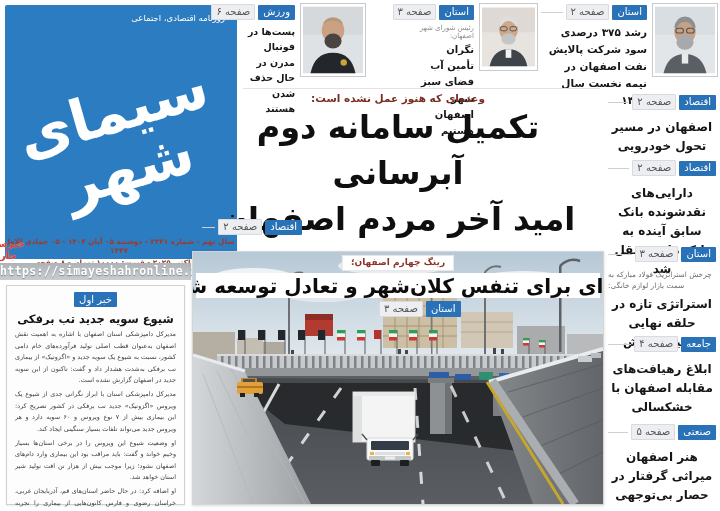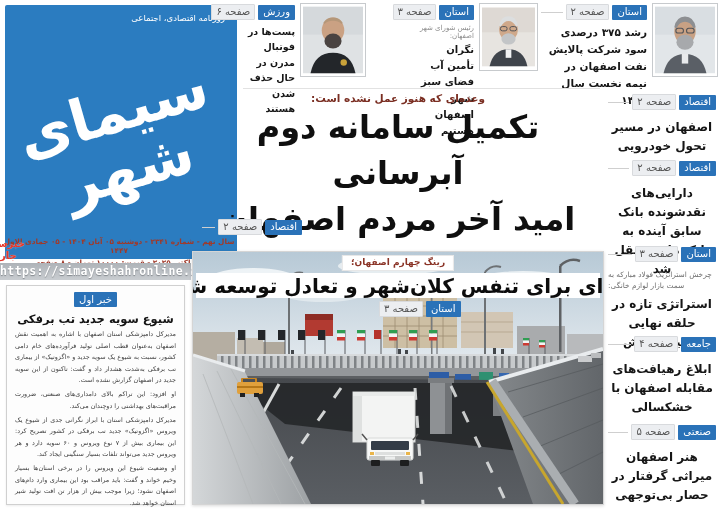--- a/index.html
+++ b/index.html
@@ -389,21 +389,20 @@
 
   </div>
 
   <div class="fbox">
     <div class="fbadge-row">
       <span class="tag">خبر اول</span>
     </div>
     <div class="ftitle">شیوع سویه جدید تب برفکی</div>
     <div class="fbody">
       <p>مدیرکل دامپزشکی استان اصفهان با اشاره به اهمیت نقش اصفهان به‌عنوان قطب اصلی تولید فرآورده‌های خام دامی کشور، نسبت به شیوع یک سویه جدید و «اگزوتیک» از بیماری تب برفکی به‌شدت هشدار داد و گفت: تاکنون از این سویه جدید در اصفهان گزارش نشده است.</p>
-      <p>او افزود: این تراکم بالای دامداری‌های صنعتی، ضرورت مراقبت‌های بهداشتی را دوچندان می‌کند.</p>
       <p>مدیرکل دامپزشکی استان با ابراز نگرانی جدی از شیوع یک ویروس «اگزوتیک» جدید تب برفکی در کشور تصریح کرد: این بیماری بیش از ۷ نوع ویروس و ۶۰ سویه دارد و هر ویروس جدید می‌تواند تلفات بسیار سنگینی ایجاد کند.</p>
       <p>او وضعیت شیوع این ویروس را در برخی استان‌ها بسیار وخیم خواند و گفت: باید مراقب بود این بیماری وارد دام‌های اصفهان نشود؛ زیرا موجب بیش از هزار تن افت تولید شیر استان خواهد شد.</p>
       <p>او اضافه کرد: در حال حاضر استان‌های قم، آذربایجان غربی، خراسان رضوی و فارس کانون‌هایی از بیماری را تجربه کرده‌اند.</p>
 
     </div>
   </div>
 
 </div>
 
 </body></html>

